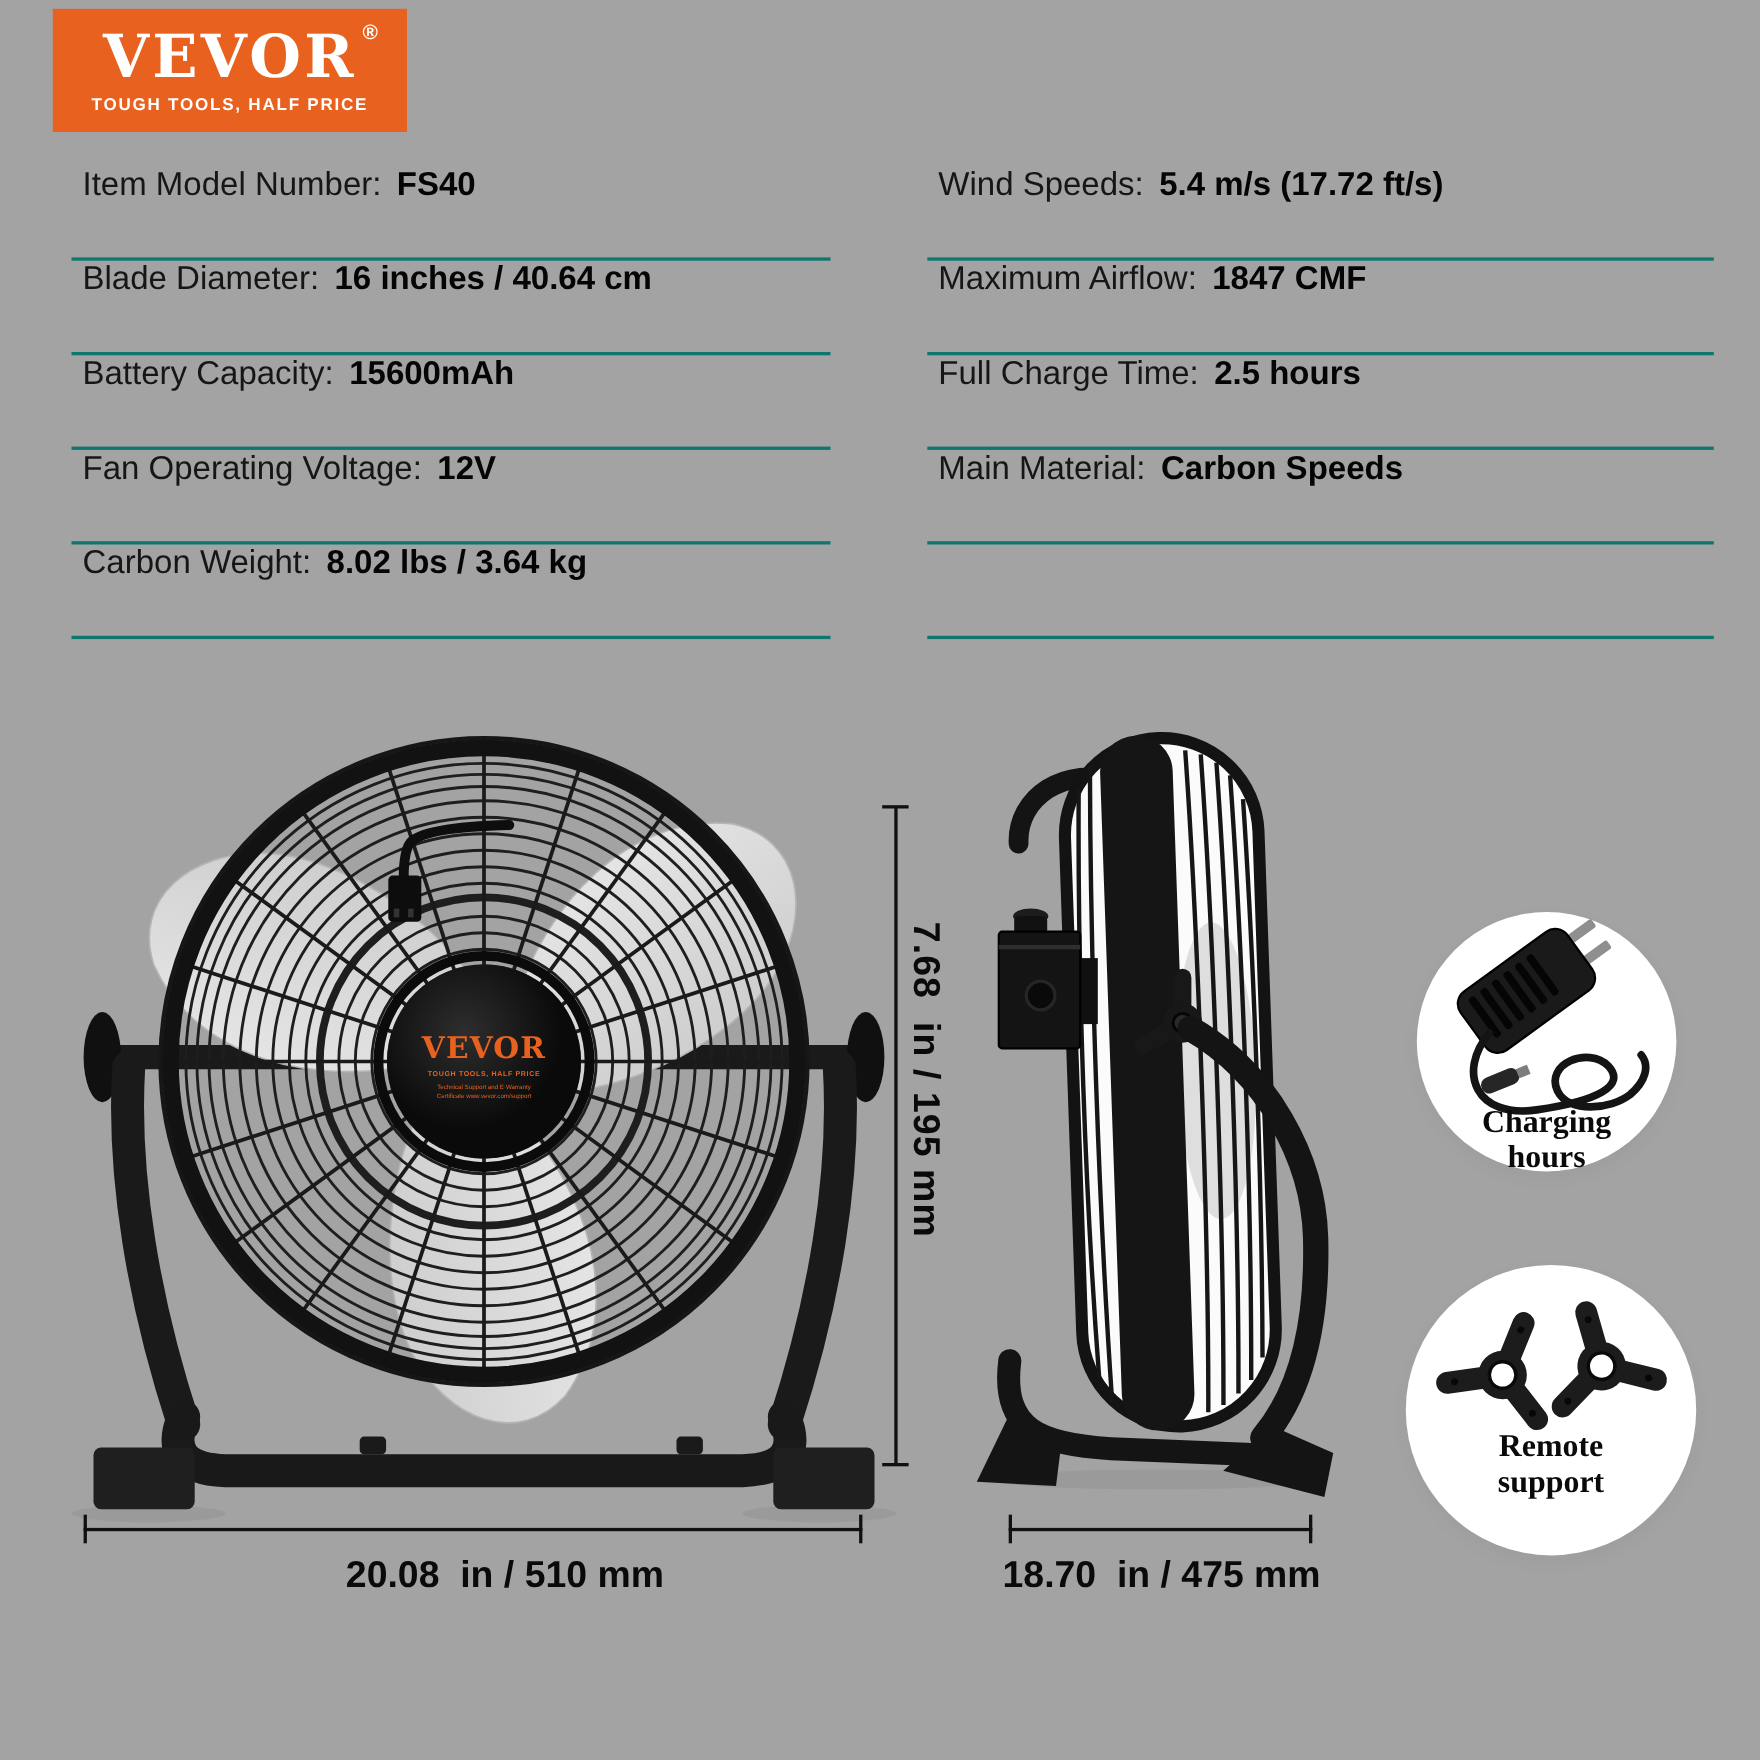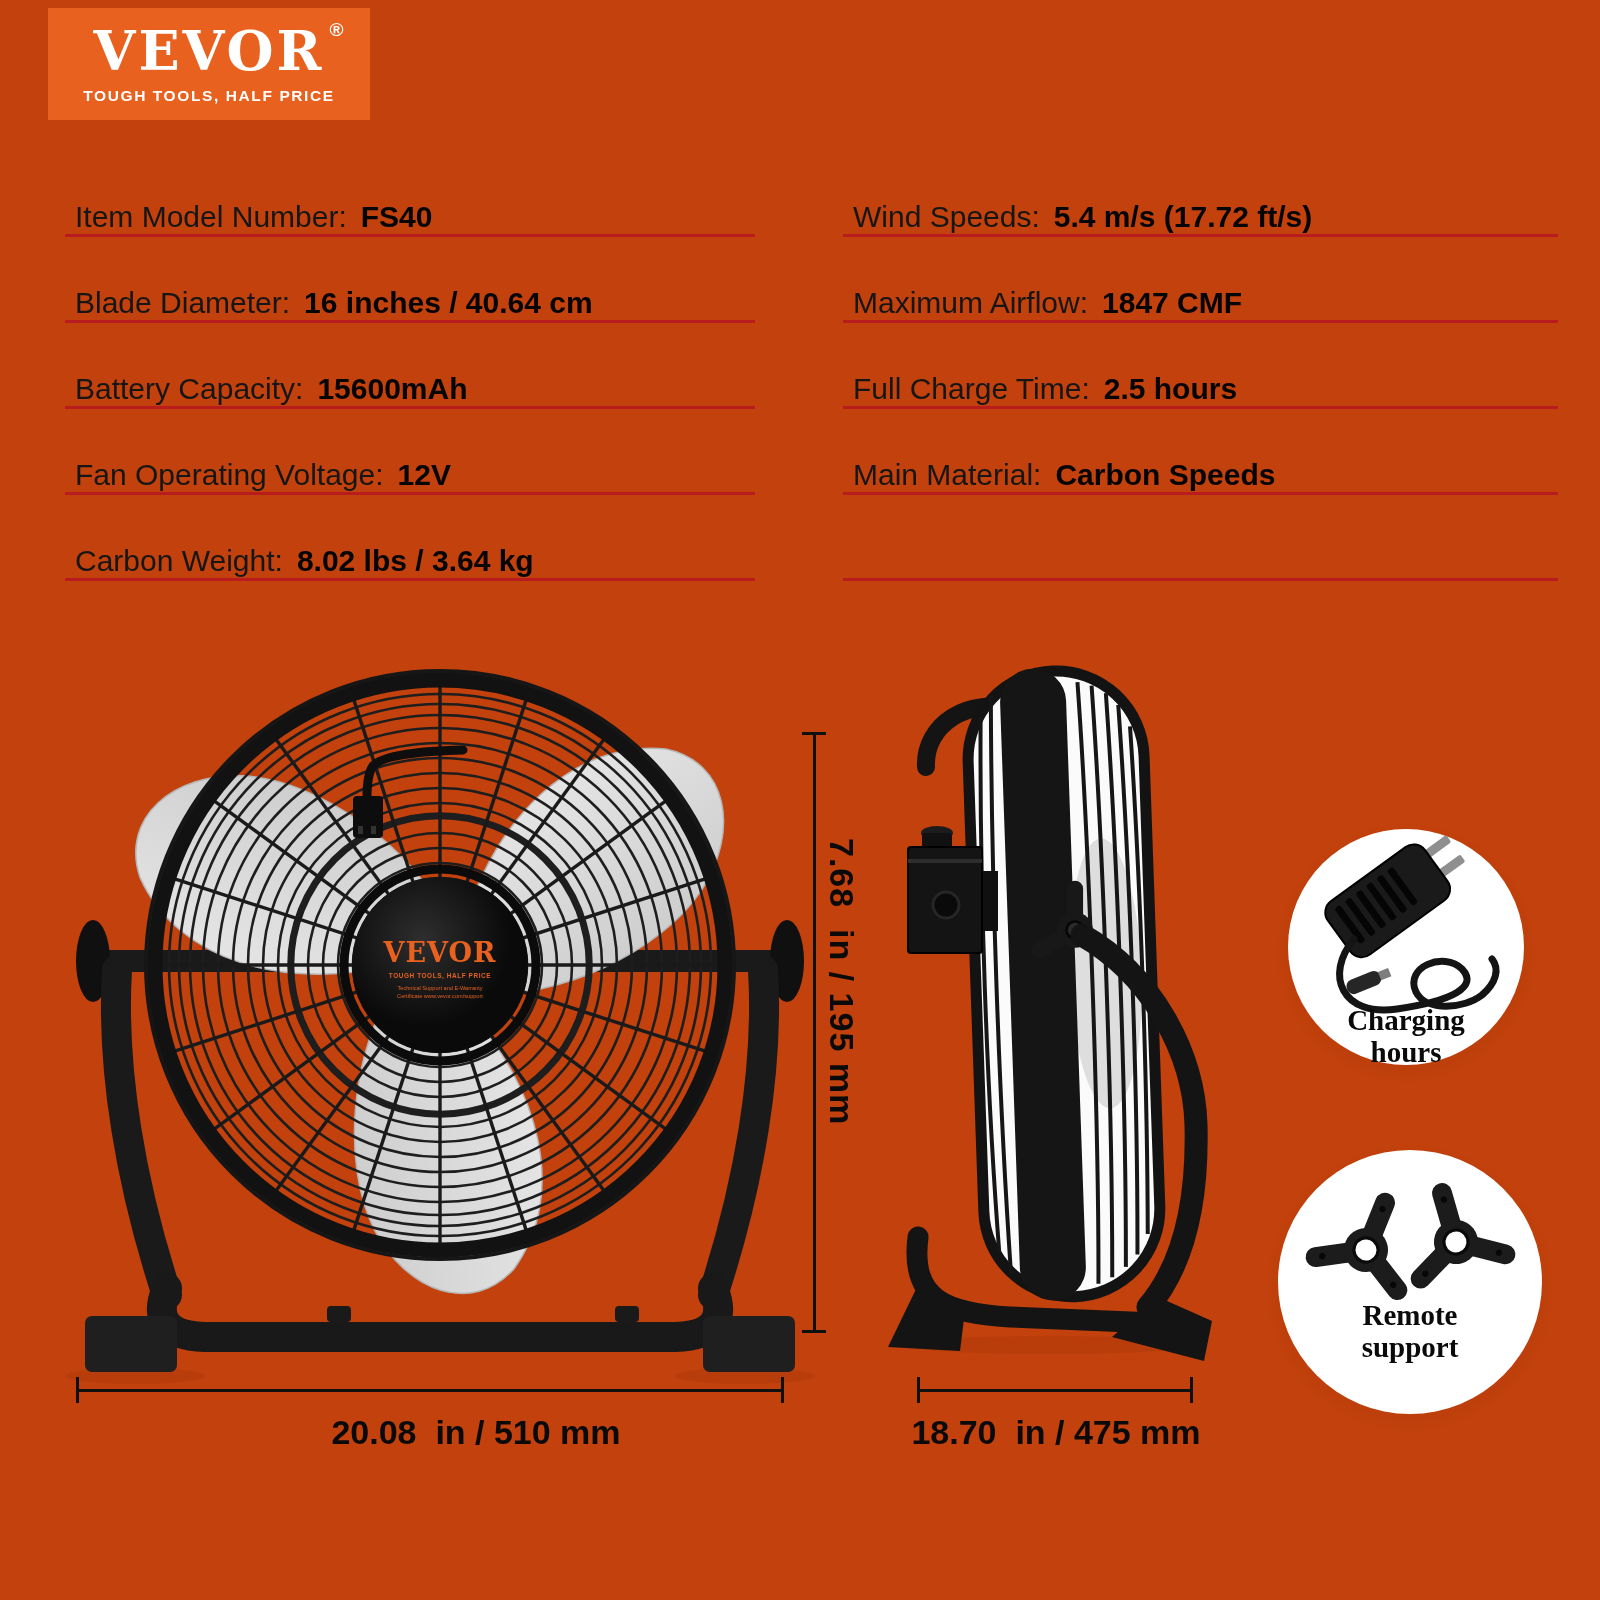--- a/index.html
+++ b/index.html
@@ -1,32 +1,32 @@
 <!DOCTYPE html>
 <html><head>
 <meta charset="utf-8">
 <style>
   html,body{margin:0;padding:0;}
-  .page{position:relative;width:1600px;height:1600px;background:#c2410c;overflow:hidden;
+  .page{position:relative;width:1600px;height:1600px;background:#a3a3a3;overflow:hidden;
         font-family:"Liberation Sans",sans-serif;color:#141414;}
 
   
   .logo{position:absolute;left:48px;top:8px;width:322px;height:112px;background:#e8611f;
         display:flex;flex-direction:column;align-items:center;justify-content:center;}
   .logo-word{color:#fff;font-family:"DejaVu Serif",serif;font-weight:bold;font-size:54px;
              line-height:1;letter-spacing:3px;position:relative;}
   .logo-reg{font-size:19px;position:absolute;top:-4px;right:-22px;font-family:"Liberation Sans",sans-serif;}
   .logo-tagline{color:#fff;font-size:15.5px;font-weight:bold;letter-spacing:1.6px;margin-top:9px;}
 
   
   .spec-col{position:absolute;top:151px;}
   .spec-col.left{left:65px;width:690px;}
   .spec-col.right{left:843px;width:715px;}
-  .spec-row{height:86px;box-sizing:border-box;border-bottom:3px solid #b91c1c;
-            display:flex;align-items:flex-end;padding-left:10px;gap:14px;font-size:30px;}
+  .spec-row{height:86px;box-sizing:border-box;border-bottom:3px solid #0f766e;
+            display:flex;align-items:flex-start;padding-left:10px;gap:14px;font-size:30px;}
   .spec-label{font-weight:normal;color:#161616;white-space:pre;}
   .spec-value{font-weight:bold;color:#050505;white-space:pre;}
 
   
   .photo{position:absolute;}
   svg{display:block;}
 
   
   .dim-vline{position:absolute;left:813px;top:733px;width:3px;height:599px;background:#101010;}
   .dim-cap-h{position:absolute;width:24px;height:3px;background:#101010;}
@@ -237,21 +237,21 @@
   </div>
 
   <div class="dim-vline"></div>
   <div class="dim-cap-h" style="left:802px;top:732px;"></div>
   <div class="dim-cap-h" style="left:802px;top:1330px;"></div>
   <div class="dim-label vert">7.68  in / 195 mm</div>
 
   <div class="dim-hline" style="left:76px;width:708px;"></div>
   <div class="dim-cap-v" style="left:76px;top:1377px;"></div>
   <div class="dim-cap-v" style="left:781px;top:1377px;"></div>
-  <div class="dim-label horiz" style="left:176px;top:1413px;width:600px;">20.08  in / 510 mm</div>
+  <div class="dim-label horiz" style="left:159px;top:1413px;width:600px;">20.08  in / 510 mm</div>
 
   <div class="dim-hline" style="left:917px;width:276px;"></div>
   <div class="dim-cap-v" style="left:917px;top:1377px;"></div>
   <div class="dim-cap-v" style="left:1190px;top:1377px;"></div>
   <div class="dim-label horiz" style="left:856px;top:1413px;width:400px;">18.70  in / 475 mm</div>
 
   <div class="acc-circle" style="left:1288px;top:829px;width:236px;height:236px;">
     <svg width="236" height="236" viewBox="0 0 236 236">
       <g transform="translate(14,6)">
         <g transform="rotate(-36 85 70)">

